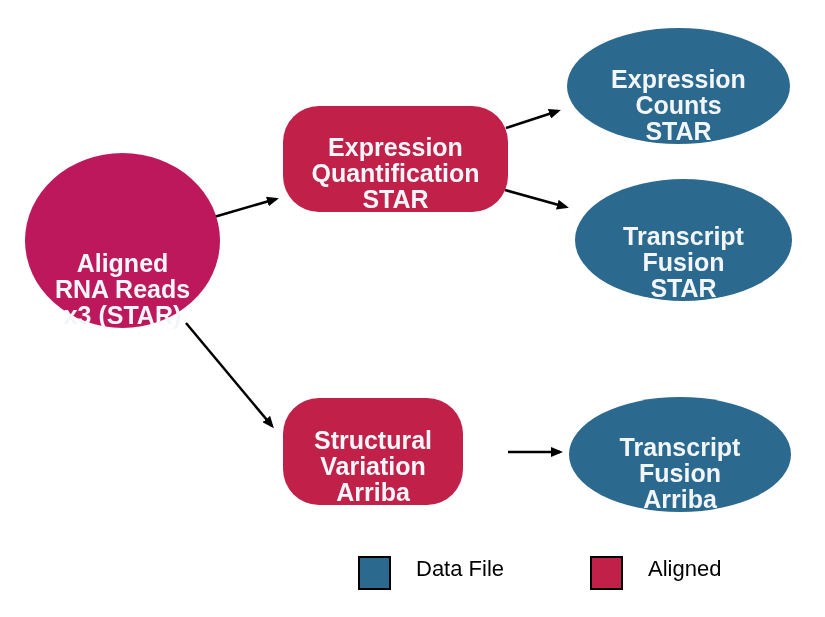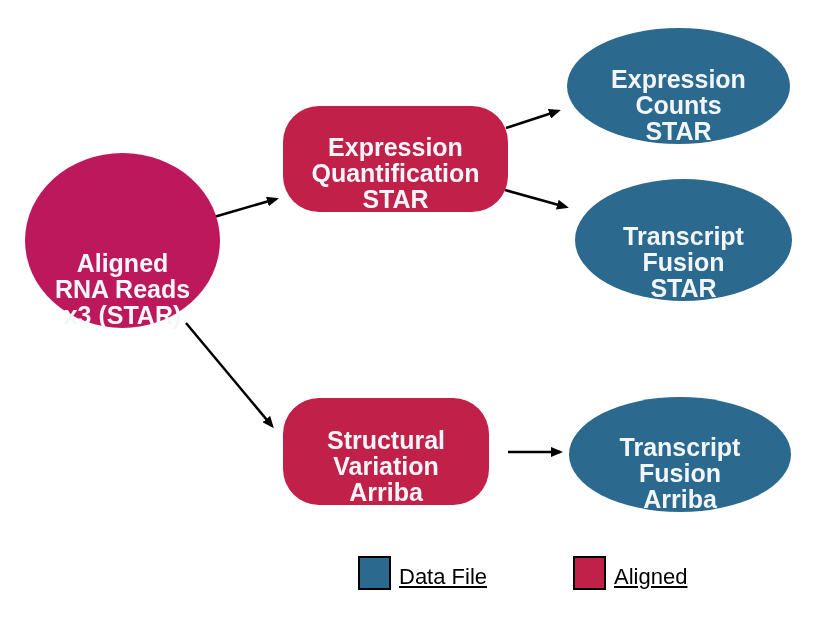--- a/index.html
+++ b/index.html
@@ -27,35 +27,34 @@
     color: #f2f6f9;
     font-weight: 700;
     font-size: 25px;
     line-height: 26px;
   }
   .node-label { white-space: pre-line; }
   .node-circle  { left: 25px;  top: 153px; width: 195px; height: 175px; border-radius: 50%; }
   .node-rect-1  { left: 283px; top: 106px; width: 225px; height: 106px; border-radius: 36px; }
   .node-ell-1   { left: 567px; top: 28px;  width: 223px; height: 116px; border-radius: 50%; }
   .node-ell-2   { left: 575px; top: 179px; width: 217px; height: 122px; border-radius: 50%; }
-  .node-rect-2  { left: 283px; top: 398px; width: 206px; height: 107px; border-radius: 36px; }
+  .node-rect-2  { left: 283px; top: 398px; width: 180px; height: 107px; border-radius: 36px; }
   .node-ell-3   { left: 569px; top: 397px; width: 222px; height: 115px; border-radius: 50%; }
   .legend {
     position: absolute;
     left: 358px;
     top: 556px;
     display: flex;
     gap: 86px;
     align-items: center;
   }
   .legend-item {
     display: flex;
-    align-items: flex-end;
-    gap: 8px;
-    text-decoration: underline;
+    align-items: flex-start;
+    gap: 25px;
   }
   .swatch {
     display: inline-block;
     width: 33px;
     height: 34px;
     border: 2px solid #000000;
   }
   .legend-label {
     font-size: 22px;
     color: #000000;

